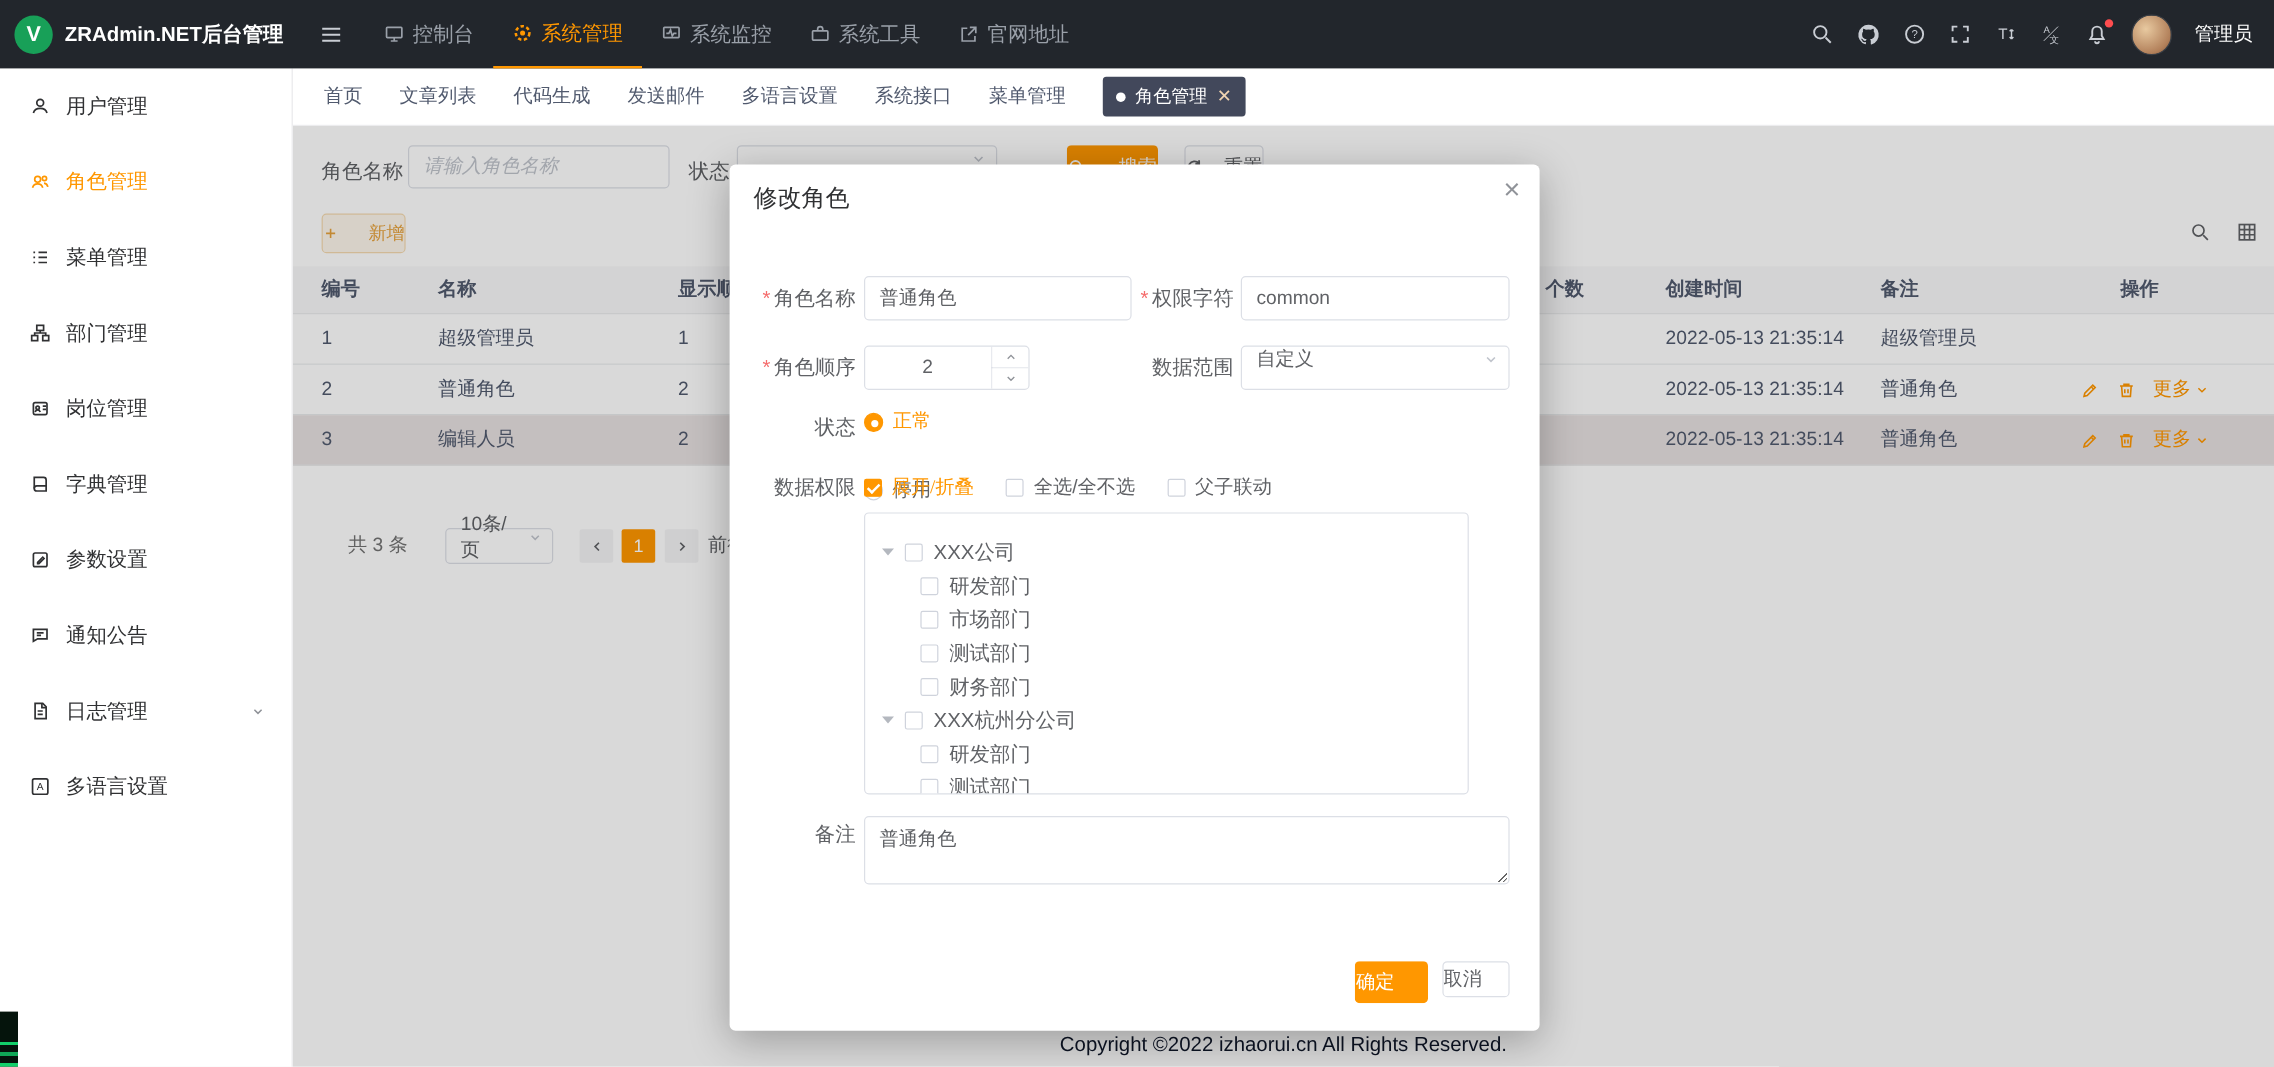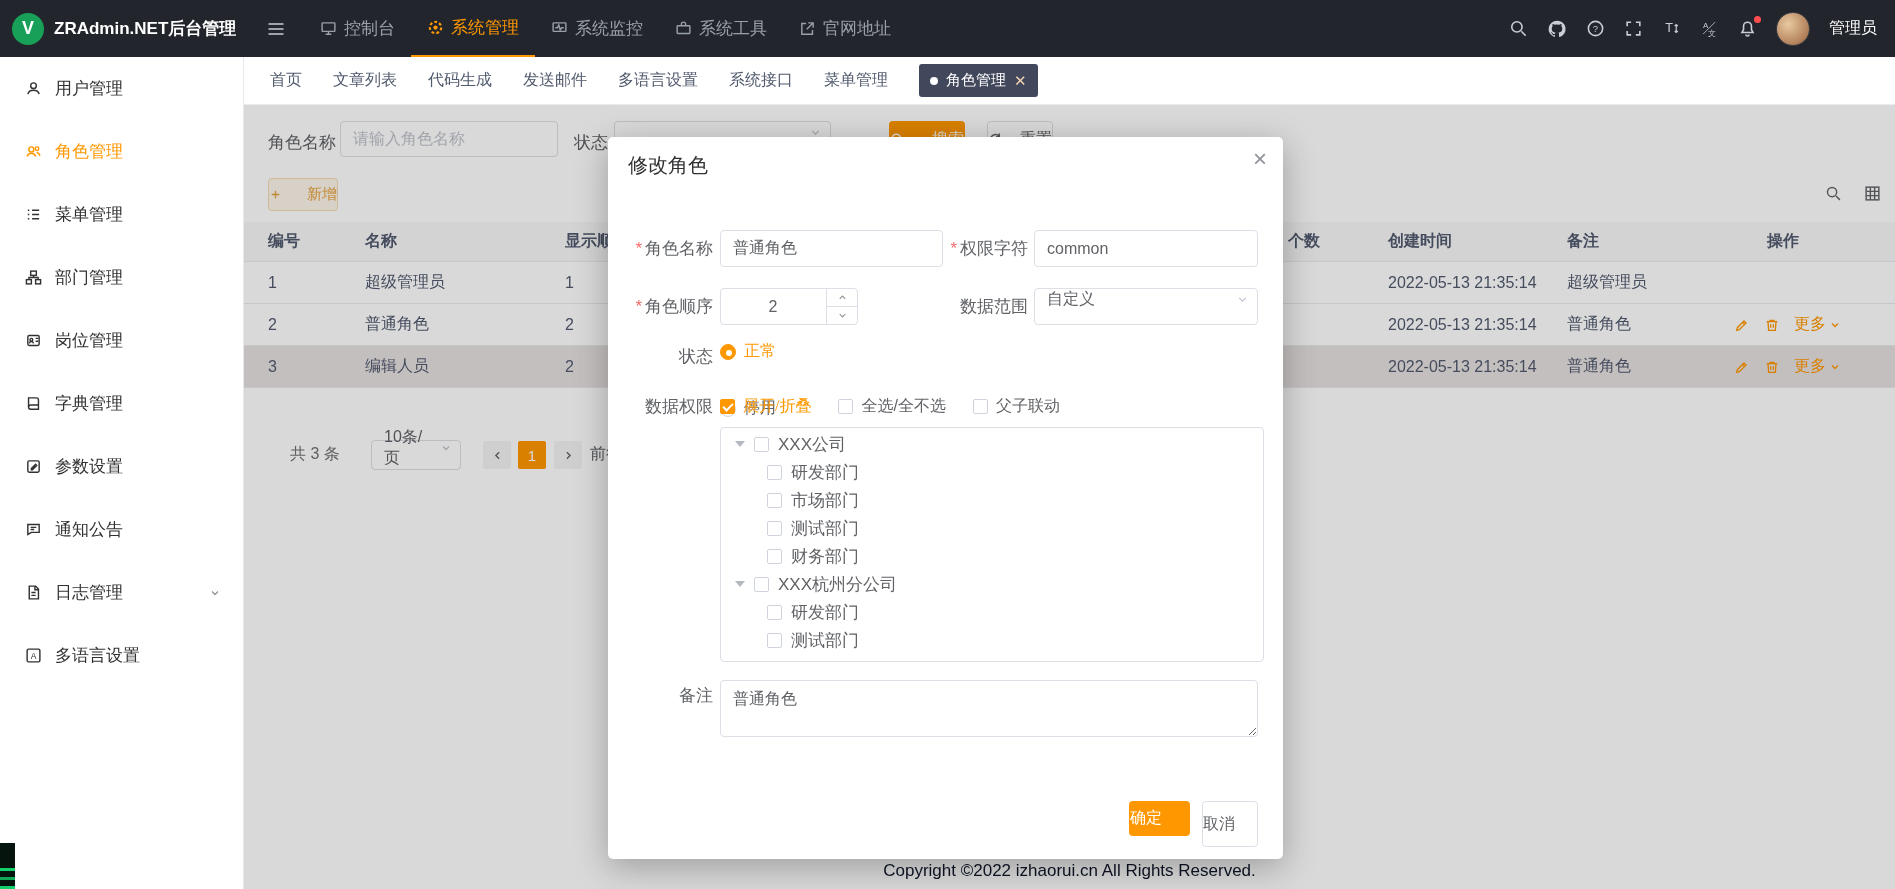--- a/index.html
+++ b/index.html
@@ -38,21 +38,21 @@
   .side-chevron{position:absolute;right:22px;color:#909399;}
   
   .tabbar{position:absolute;top:57px;left:244px;right:0;height:48px;background:#fff;border-bottom:1px solid #ececee;display:flex;align-items:center;padding-left:26px;gap:31px;}
   .tab{font-size:16px;color:#515a6e;cursor:pointer;white-space:nowrap;}
   .tab-active{display:flex;align-items:center;gap:8px;background:var(--tabdark);color:#fff;font-size:15px;padding:7px 11px;border-radius:3px;cursor:pointer;}
   .tab-dot{width:8px;height:8px;border-radius:50%;background:#fff;}
   .tab-close{font-size:15px;line-height:1;color:#f0d3b0;cursor:pointer;}
   
   .content{position:absolute;top:105px;left:244px;right:0;bottom:0;background:#fff;}
   .f-label{position:absolute;font-size:17px;color:#606266;}
-  .search-input{position:absolute;left:96px;top:16px;width:218px;height:36px;border:1px solid var(--border);border-radius:4px;padding:0 12px;font-size:16px;color:#606266;outline:none;}
+  .search-input{position:absolute;left:96px;top:16px;width:218px;height:36px;border:1px solid var(--border);border-radius:4px;padding:0 12px;font-size:16px;color:#606266;outline:none;font-style:italic;}
   .search-input::placeholder{color:#bfc3cb;}
   .sel-box{border:1px solid var(--border);border-radius:4px;background:#fff;display:flex;align-items:center;padding:0 28px 14px 12px;position:absolute;font-size:16px;color:#606266;cursor:pointer;}
   .sel-arrow{position:absolute;right:8px;color:#c0c4cc;}
   .btn{display:flex;align-items:center;justify-content:space-between;gap:6px;border-radius:4px;font-size:16px;cursor:pointer;border:1px solid transparent;}
   .btn-search{position:absolute;left:645px;top:16px;width:76px;height:36px;background:var(--accent);color:#fff;}
   .btn-reset{position:absolute;left:743px;top:16px;width:66px;height:36px;background:#fff;border-color:var(--border);color:#606266;}
   .btn-add{position:absolute;left:24px;top:73px;width:70px;height:33px;background:#fdf6ec;border-color:#f5dab1;color:#e6a23c;font-size:15px;}
   .tbl-tools{position:absolute;top:80px;right:14px;display:flex;gap:22px;color:#606266;}
   
   .thead{position:absolute;top:117px;left:0;right:0;height:40px;background:#f8f8f9;border-bottom:1px solid #e8eaec;}
@@ -90,28 +90,28 @@
   .rdot{width:16px;height:16px;border-radius:50%;border:1px solid #cfd3dc;background:#fff;position:relative;}
   .rdot.sel{background:var(--accent);border-color:var(--accent);}
   .rdot.sel::after{content:"";position:absolute;left:5px;top:5px;width:6px;height:6px;border-radius:50%;background:#fff;}
   .radio.sel-lab{color:var(--accent);}
   .cbx-row{position:absolute;left:112px;top:256px;height:26px;display:flex;align-items:center;gap:27px;}
   .cbx{display:flex;align-items:center;gap:8px;font-size:16px;color:#606266;cursor:pointer;}
   .cb{width:15px;height:15px;border:1px solid #cfd3dc;border-radius:2px;background:#fff;position:relative;flex:0 0 15px;}
   .cb.checked{background:var(--accent);border-color:var(--accent);}
   .cb.checked::after{content:"";position:absolute;left:4px;top:1px;width:4px;height:8px;border:solid #fff;border-width:0 2px 2px 0;transform:rotate(45deg);}
   .cbx.checked-lab{color:var(--accent);font-family:Liberation Serif, serif;}
-  .tree{position:absolute;left:112px;top:290px;width:544px;height:235px;border:1px solid var(--border);border-radius:4px;background:#fff;padding-top:2px;overflow:hidden;}
+  .tree{position:absolute;left:112px;top:290px;width:504px;height:235px;border:1px solid var(--border);border-radius:4px;background:#fff;padding-top:18px;overflow:hidden;}
   .tnode{display:flex;align-items:center;height:28px;padding-left:14px;cursor:pointer;}
   .tnode.lvl1{padding-left:46px;}
   .caret{width:0;height:0;border-left:5px solid transparent;border-right:5px solid transparent;border-top:6px solid #b4b8bf;margin-right:9px;}
   .tlabel{font-size:17px;color:#606266;margin-left:9px;}
   .dlg-textarea{position:absolute;left:112px;top:543px;width:538px;height:57px;border:1px solid var(--border);border-radius:4px;padding:8px 12px;font-size:16px;color:#606266;font-family:inherit;resize:vertical;outline:none;}
   .btn-confirm{position:absolute;left:521px;top:664px;width:61px;height:35px;background:var(--accent);color:#fff;}
-  .btn-cancel{position:absolute;left:594px;top:664px;width:56px;height:46px;background:#fff;border-color:var(--border);color:#606266;}
+  .btn-cancel{position:absolute;left:594px;top:664px;width:56px;height:30px;background:#fff;border-color:var(--border);color:#606266;}
   
   .perf{position:absolute;left:0;bottom:0;width:15px;height:46px;background:#05140c;z-index:400;
     background-image:linear-gradient(0deg,#12d06a 0 3px,transparent 3px 9px,#0fa857 9px 12px,transparent 12px 18px,#12d06a 18px 21px,transparent 21px);}
 </style>
 </head>
 <body>
 
 <div class="topbar">
   <div class="logo-area">
     <div class="logo-circle">V</div>

